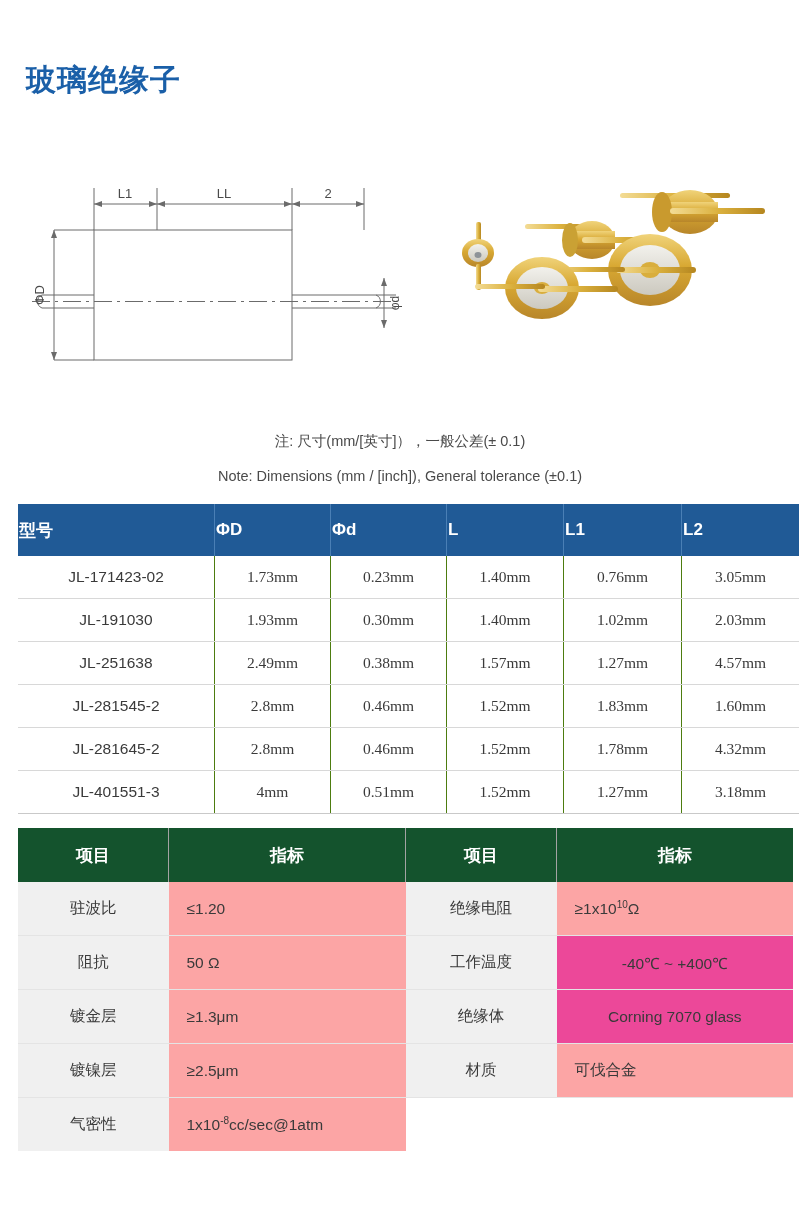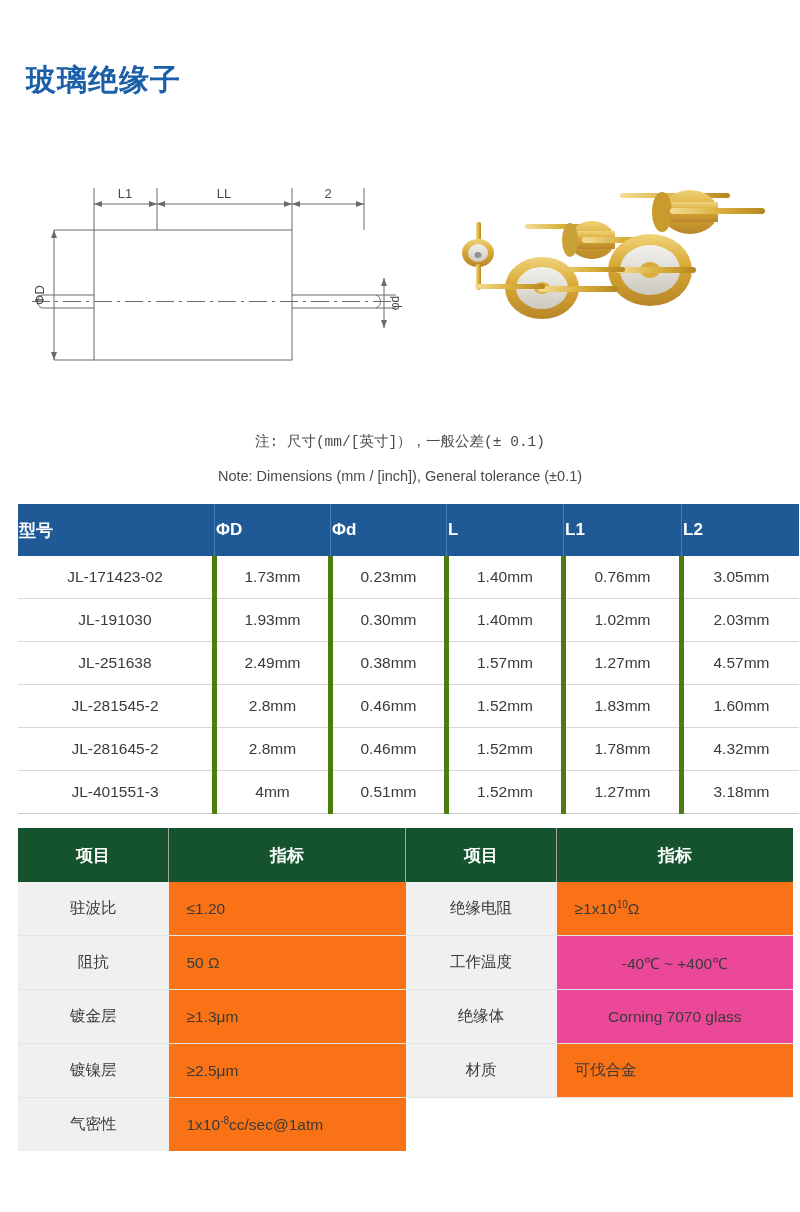--- a/index.html
+++ b/index.html
@@ -52,21 +52,21 @@
     height: 230px;
   }
   
   .note {
     position: absolute;
     width: 800px;
     text-align: center;
     font-size: 14.5px;
     color: #4a4a4a;
   }
-  .note1 { top: 432px; font-family: Liberation Mono, monospace; }
+  .note1 { top: 432px; }
   .note2 { top: 468px; }
 
   
   table {
     border-collapse: collapse;
     table-layout: fixed;
   }
   .spec-table {
     position: absolute;
     left: 18px;
@@ -86,21 +86,22 @@
     border-left: 1px solid #4a7fb5;
   }
   .spec-table td {
     height: 40px;
     font-size: 15.5px;
     text-align: center;
     color: #3a3a3a;
     border-bottom: 1px solid #d8d8d8;
   }
   .spec-table td.cdiv {
-    border-left: 5px solid #4d7c0f;
+    border-left: 1px solid #4d7c0f;
+    font-family: Liberation Serif, serif;
   }
   .spec-table tr:last-child td {
     border-bottom: 1px solid #c9c9c9;
   }
 
   .param-table {
     position: absolute;
     left: 18px;
     top: 828px;
     width: 764px;
@@ -123,21 +124,21 @@
     border-bottom: 1px solid #e4e4e4;
   }
   .param-table td.label {
     text-align: center;
     background: #f0f0f0;
     margin-top: 47px;
   }
   .param-table td.value {
     text-align: left;
     padding-left: 18px;
-    background: #f97316;
+    background: #fca5a5;
   }
   .param-table td.value-c {
     text-align: center;
     background: #ec4899;
   }
   .param-table tr:last-child td {
     border-bottom: none;
   }
   sup { font-size: 10px; vertical-align: super; }
   .nowrap { white-space: nowrap; }

